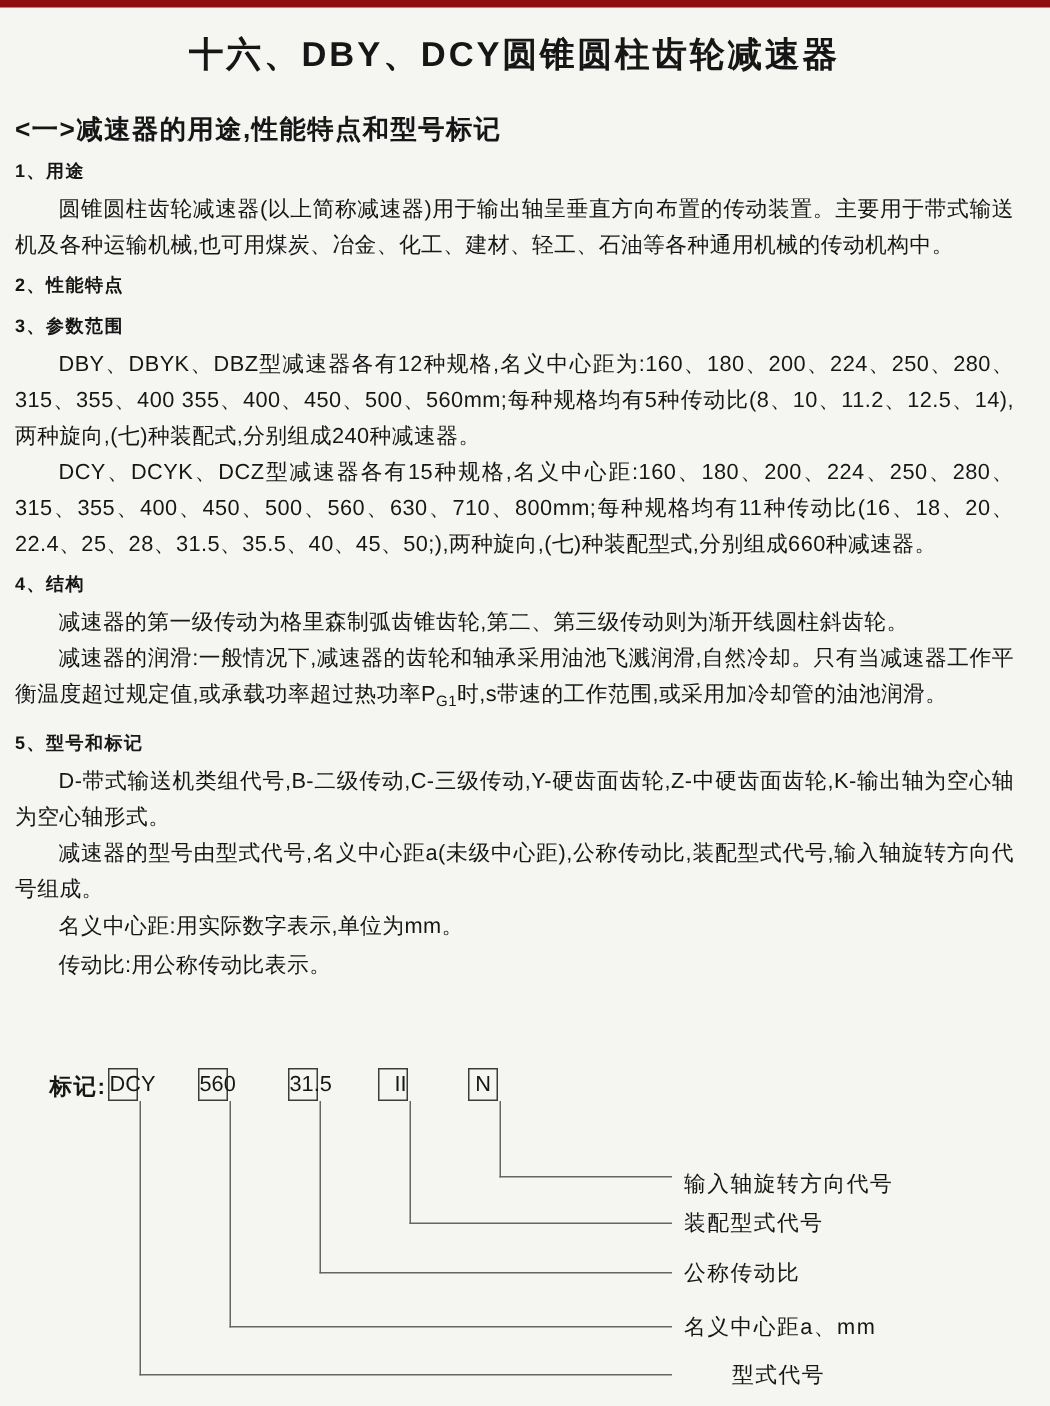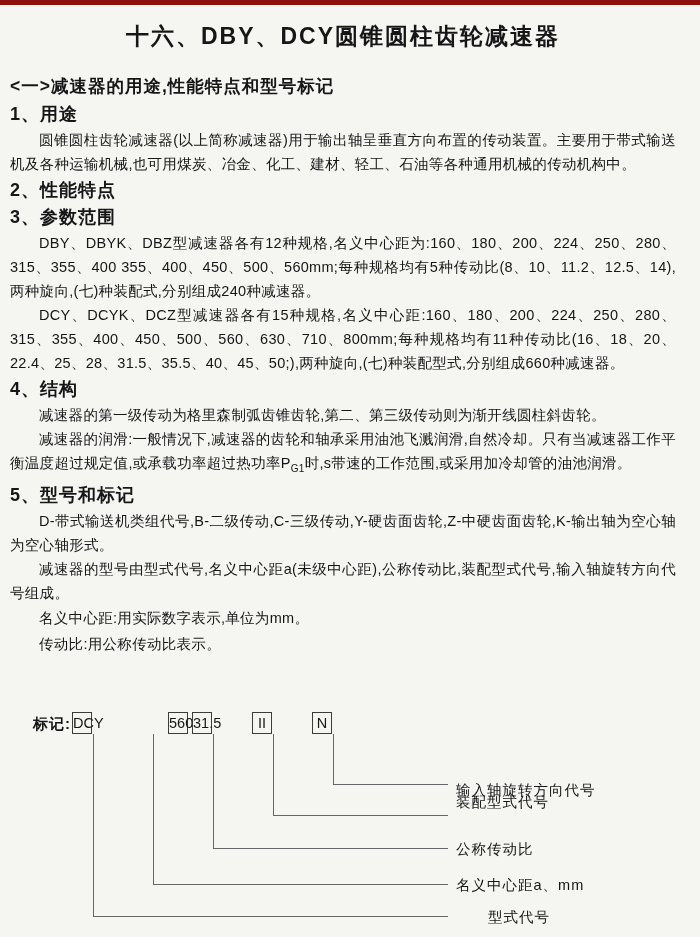--- a/index.html
+++ b/index.html
@@ -21,21 +21,21 @@
     letter-spacing: 2px;
     margin: 16px 0 12px 0;
   }
   .intro-heading {
     font-size: 17.5px;
     font-weight: bold;
     margin: 22px 0 4px 0;
     letter-spacing: 1px;
   }
   h2.sec {
-    font-size: 18px;
+    font-size: 12px;
     font-weight: bold;
     line-height: 25px;
     margin: 2px 0 1px 0;
     letter-spacing: 1px;
   }
   p.body {
     font-size: 14.5px;
     line-height: 24px;
     letter-spacing: 0.3px;
     text-align: justify;
@@ -60,23 +60,23 @@
     position: absolute;
     top: 7px;
     width: 20px; height: 22px;
     border: 1px solid #3c3c3c;
     background: transparent;
     font-size: 14.5px;
     text-align: center;
     line-height: 20px;
   }
   .box-0 { left: 72px; }
-  .box-1 { left: 132px; margin-left: 36px; }
+  .box-1 { left: 132px; }
   .box-2 { left: 192px; }
-  .box-3 { left: 252px; }
+  .box-3 { left: 252px; text-align: right; }
   .box-4 { left: 312px; }
   .connector {
     position: absolute;
     top: 29px;
     border-left: 1px solid #666;
     border-bottom: 1px solid #666;
   }
   .conn-0 { left: 93px;  width: 355px; height: 183px; }
   .conn-1 { left: 153px; width: 295px; height: 151px; }
   .conn-2 { left: 213px; width: 235px; height: 115px; }
@@ -84,21 +84,21 @@
   .conn-4 { left: 333px; width: 115px; height: 51px;  }
   .diag-label {
     position: absolute;
     left: 456px;
     font-size: 14.5px;
     line-height: 18px;
     letter-spacing: 1px;
     white-space: nowrap;
   }
   .lbl-0 { top: 76px;  }
-  .lbl-1 { top: 88px; }
+  .lbl-1 { top: 102px; }
   .lbl-2 { top: 135px; }
   .lbl-3 { top: 171px; }
   .lbl-4 { top: 203px; margin-left: 32px; }
 </style>
 </head>
 <body>
 
 <div class="topbar"></div>
 
 <div class="content">

